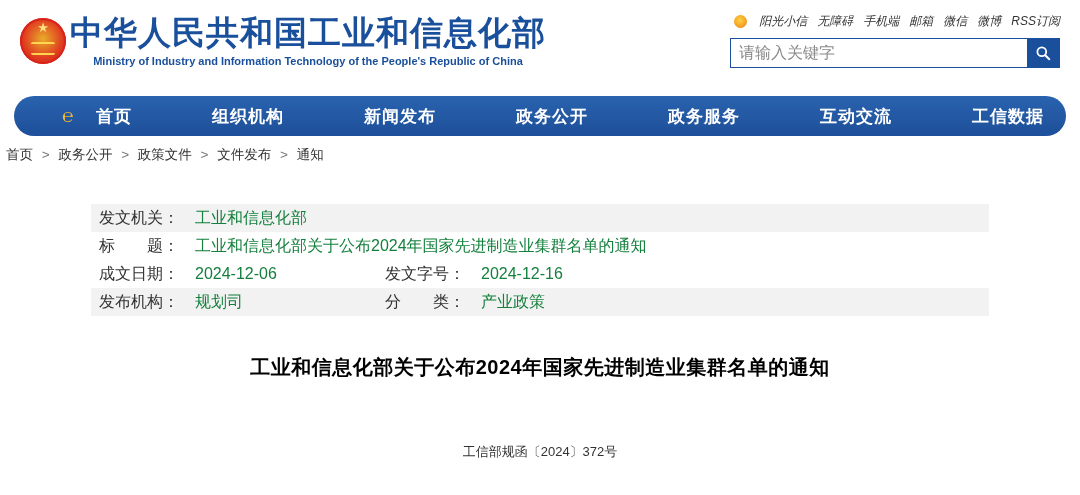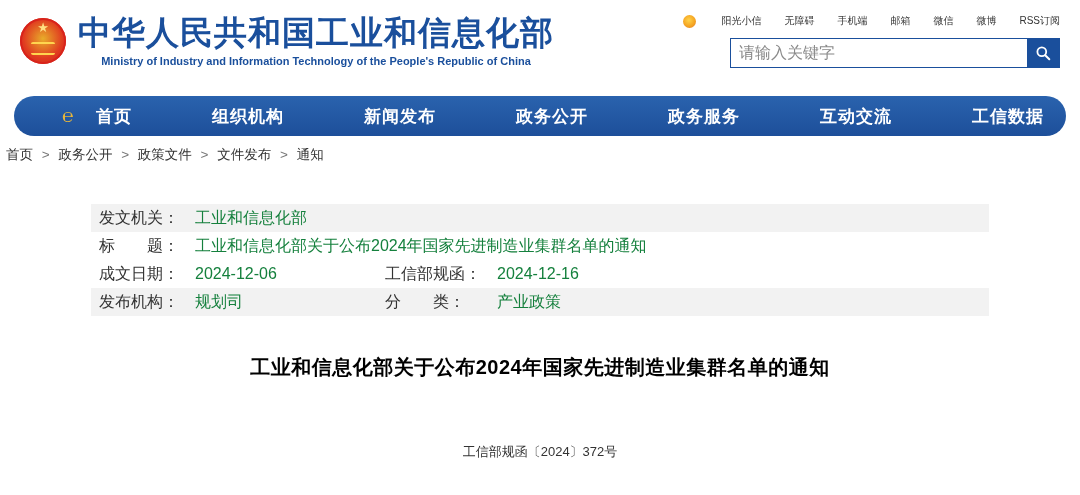--- a/index.html
+++ b/index.html
@@ -32,21 +32,21 @@
     content: "★";
     position: absolute; top: 3px; left: 0; right: 0;
     text-align: center; color: #ffe082; font-size: 13px; line-height: 14px;
   }
   .emblem::after {
     content: "";
     position: absolute; left: 11px; right: 11px; bottom: 9px; height: 9px;
     border-top: 2px solid #ffd54f; border-bottom: 2px solid #ffd54f;
     border-radius: 2px;
   }
-  .titles { margin-left: 12px; }
+  .titles { margin-left: 4px; }
   .title-cn {
     font-family: "Liberation Serif", serif;
     font-weight: bold;
     font-size: 33px;
     letter-spacing: 1px;
     color: #1a4f9c;
     line-height: 38px;
     white-space: nowrap;
   }
   .title-en {
@@ -62,24 +62,25 @@
   .top-right {
     position: absolute;
     right: 20px;
     top: 12px;
     width: 330px;
   }
   .top-links {
     display: flex;
     align-items: center;
     justify-content: flex-end;
-    gap: 23px;
-    font-size: 10px;
+    gap: 10px;
+    font-size: 12px;
     color: #333;
     height: 18px;
+    font-style: italic;
   }
   .top-links a { color: #333; text-decoration: none; white-space: nowrap; }
   .sun-icon {
     width: 13px; height: 13px; border-radius: 50%;
     background: radial-gradient(circle at 45% 40%, #ffd24a 0%, #f5a623 55%, #e0762a 100%);
     display: inline-block; margin-right: 2px; flex: none;
   }
   .search-row {
     margin-top: 8px;
     display: flex;
@@ -265,21 +266,21 @@
         <td class="lbl">发文机关：</td>
         <td class="val" colspan="3">工业和信息化部</td>
       </tr>
       <tr class="even">
         <td class="lbl">标　　题：</td>
         <td class="val" colspan="3">工业和信息化部关于公布2024年国家先进制造业集群名单的通知</td>
       </tr>
       <tr class="even">
         <td class="lbl">成文日期：</td>
         <td class="val" style="width:190px">2024-12-06</td>
-        <td class="half-lbl">工信部规函：</td>
+        <td class="half-lbl">发文字号：</td>
         <td class="val">2024-12-16</td>
       </tr>
       <tr class="odd">
         <td class="lbl">发布机构：</td>
         <td class="val" style="width:190px">规划司</td>
         <td class="half-lbl">分　　类：</td>
         <td class="val">产业政策</td>
       </tr>
     </tbody>
   </table>

